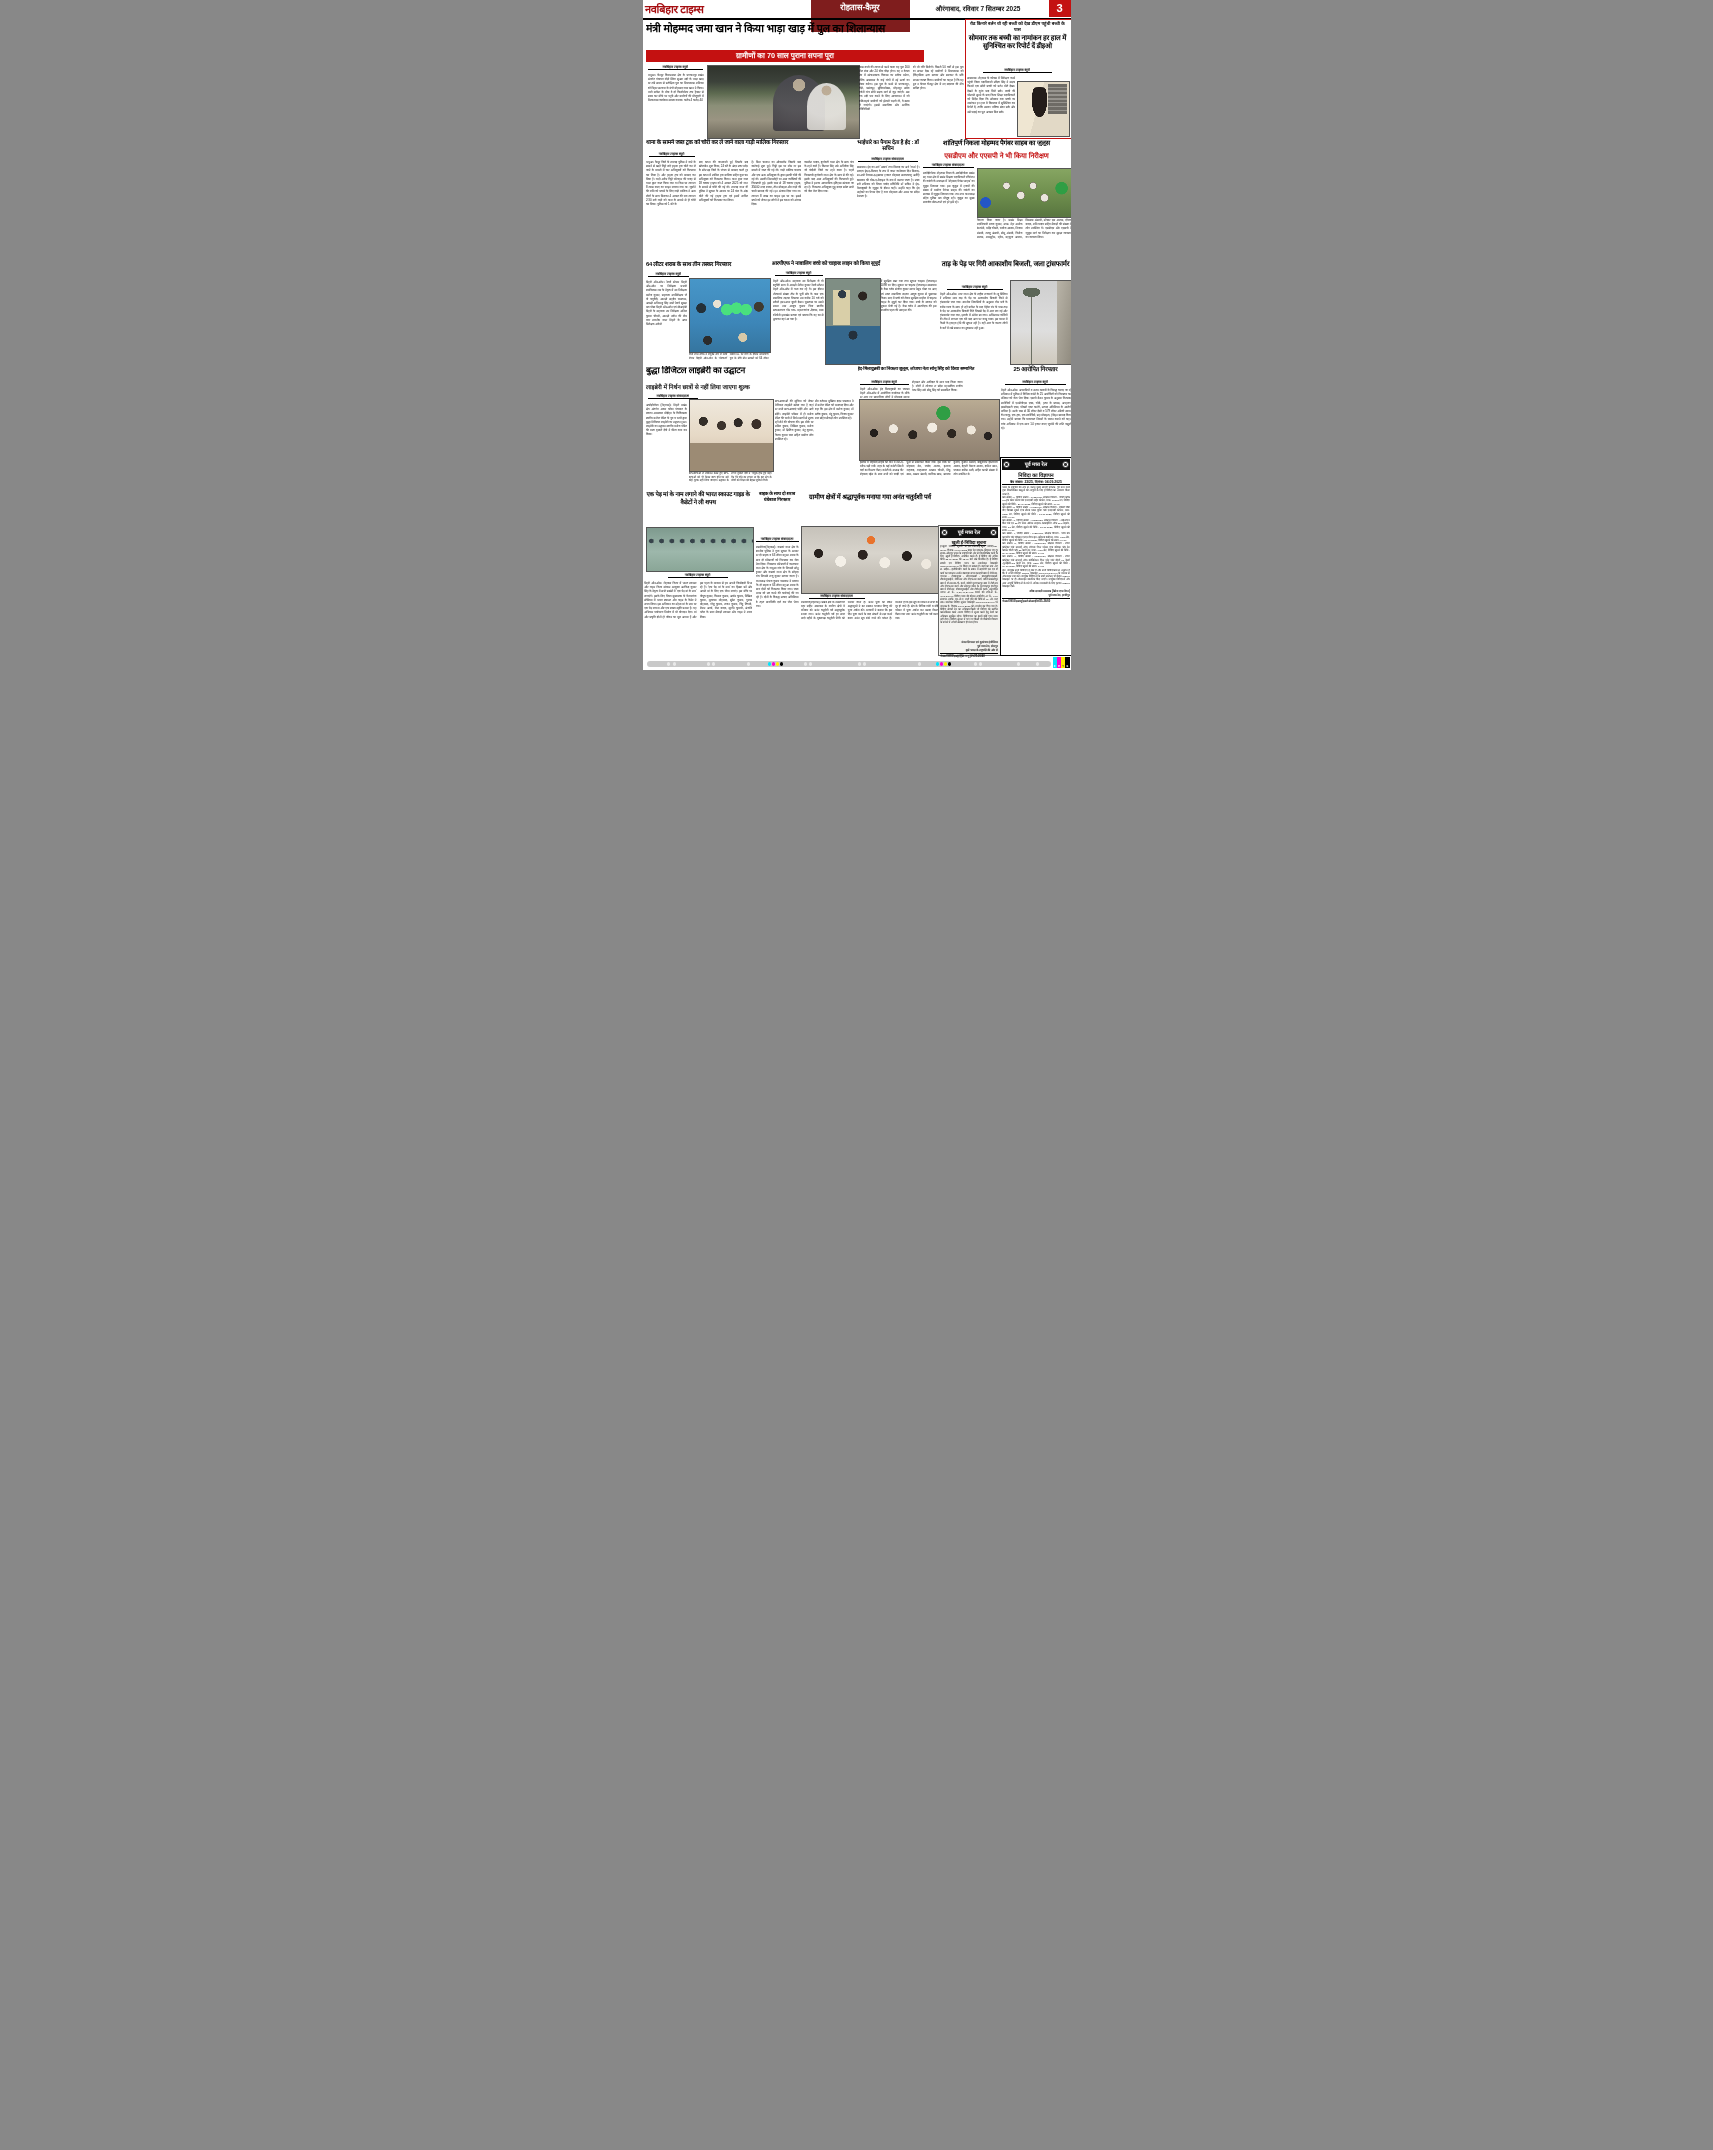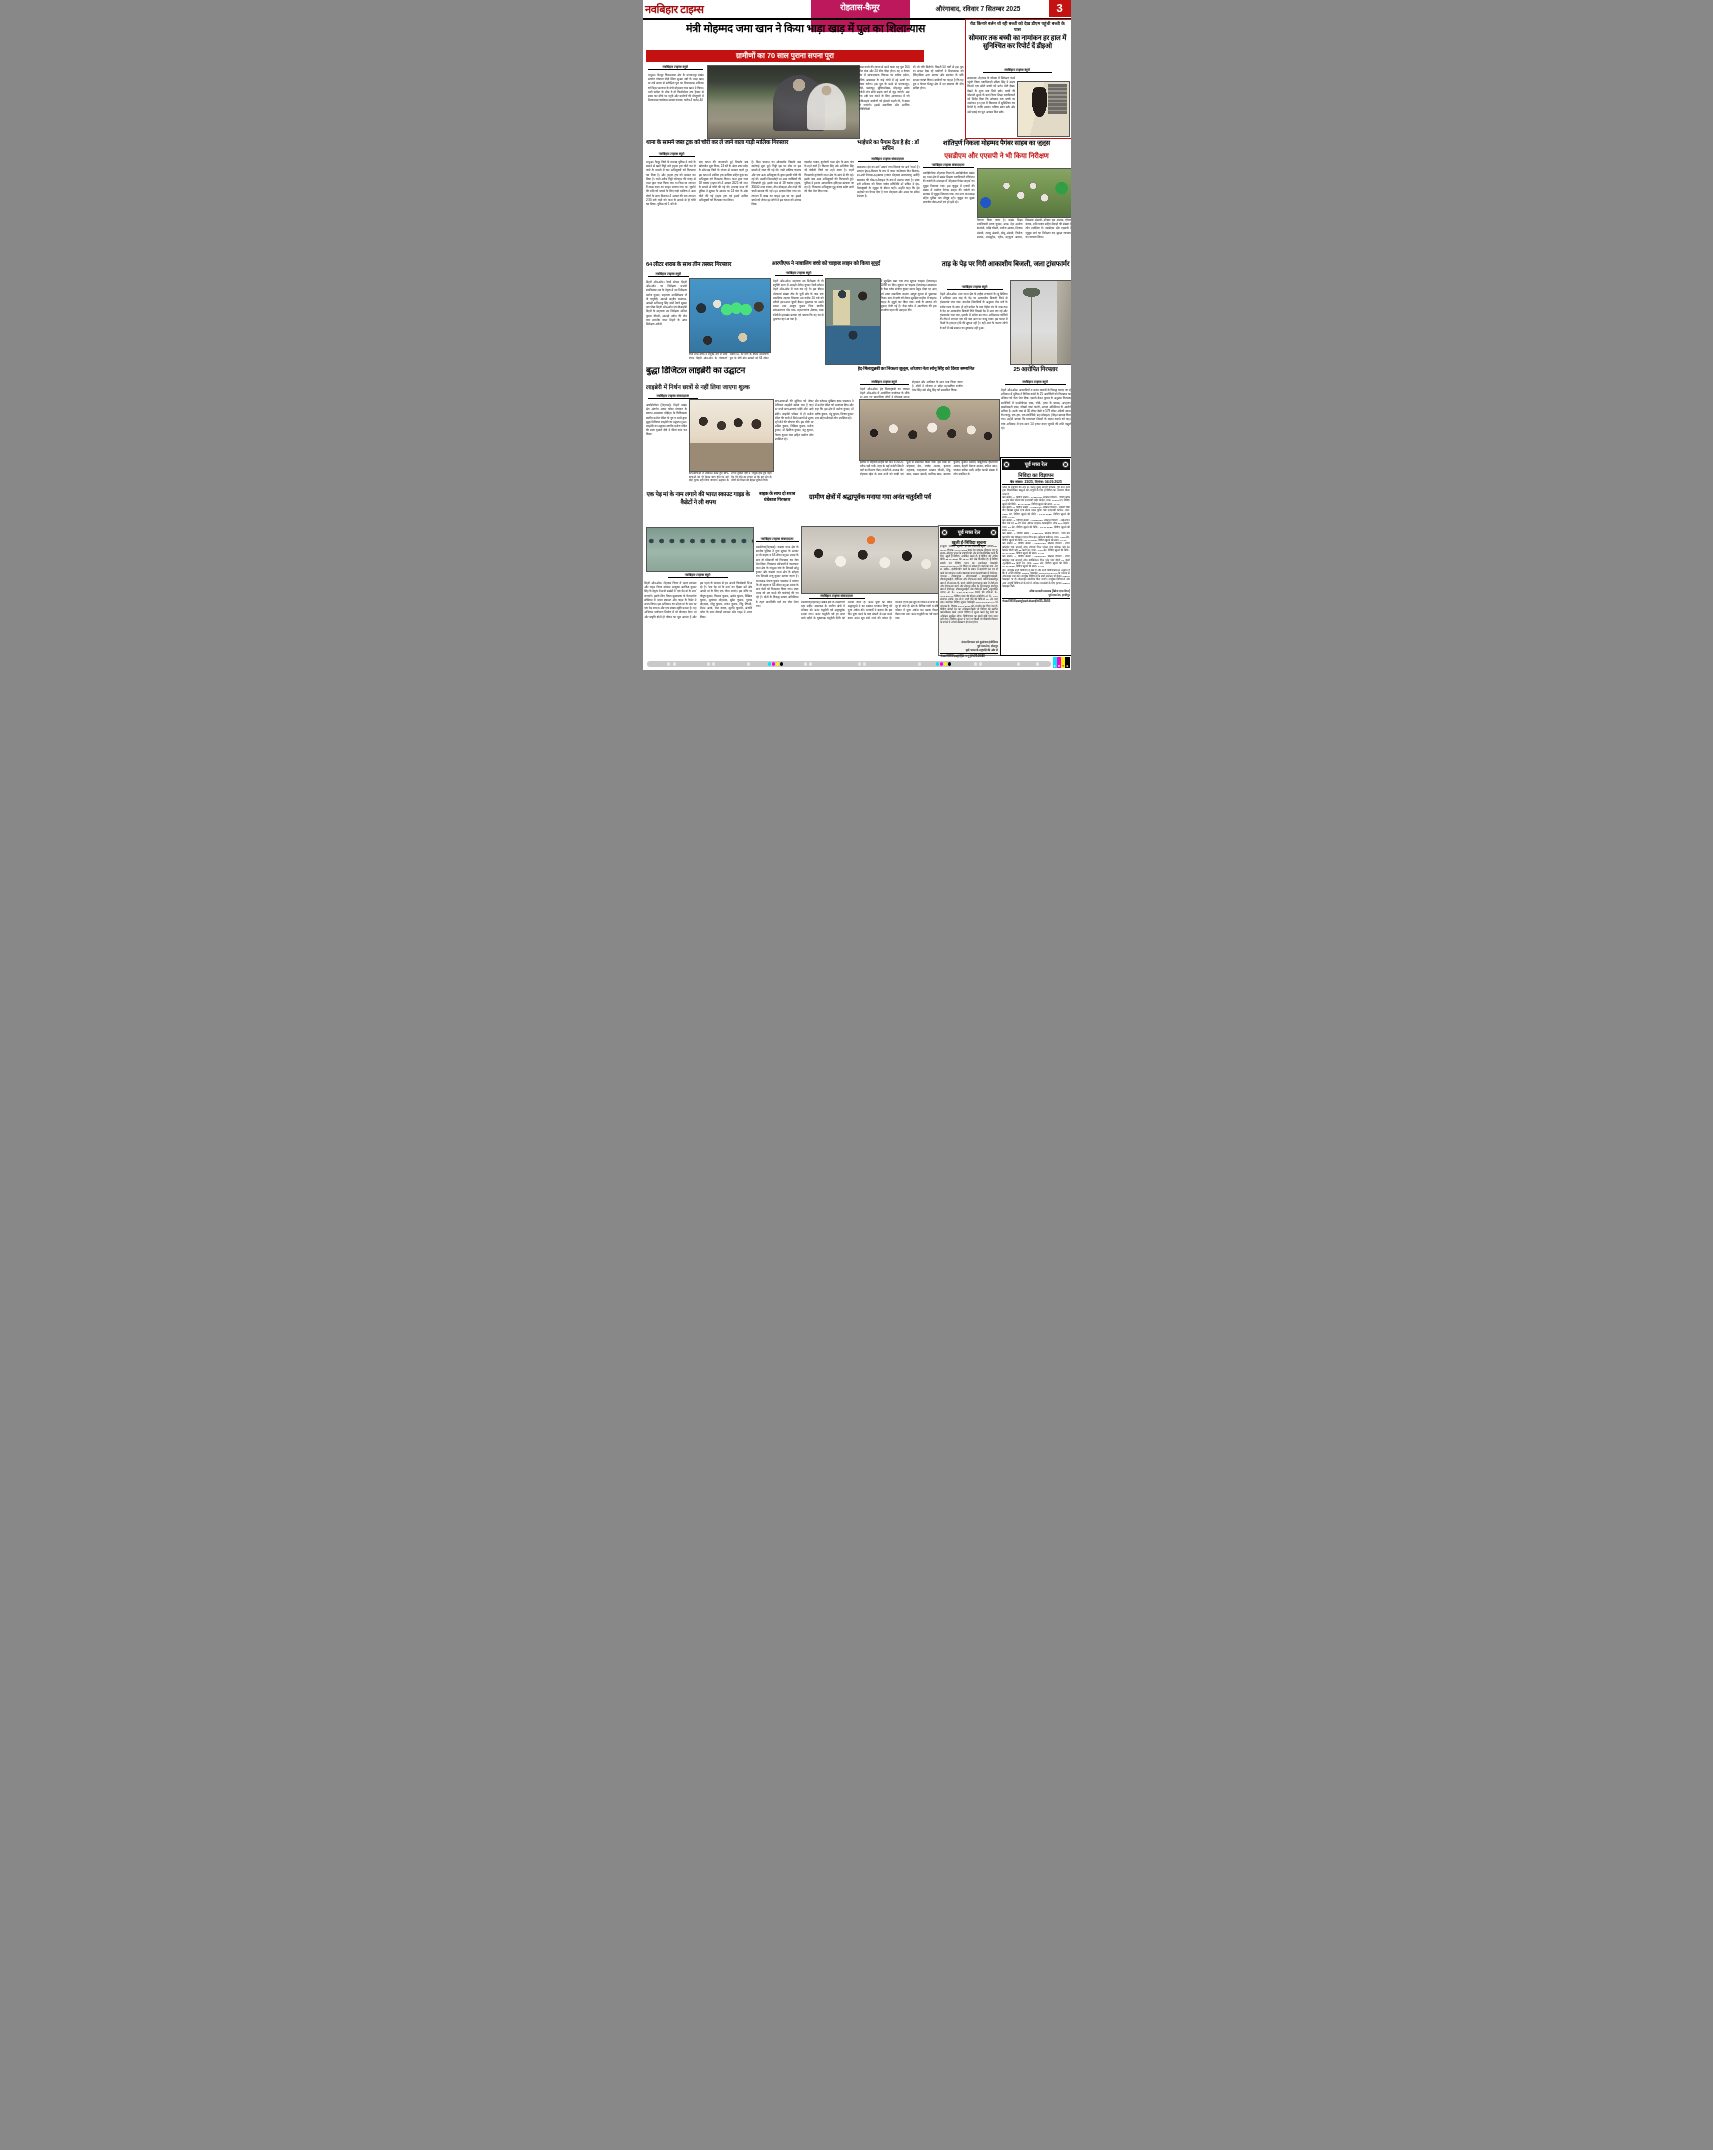--- a/index.html
+++ b/index.html
@@ -7,28 +7,28 @@
         font-family:"Liberation Sans",sans-serif;overflow:hidden;color:#111;}
   .abs{position:absolute;}
   .hl{font-weight:bold;color:#000;letter-spacing:-0.2px;line-height:1.15;}
   .nowrap{white-space:nowrap;overflow:hidden;}
   .byl{font-size:3.4px;font-weight:bold;text-align:center;border-bottom:0.6px solid #000;padding-bottom:0.4px;line-height:1.2;}
   .bt{font-size:2.9px;line-height:1.45;text-align:justify;overflow:hidden;}
   .tiny{font-size:2.5px;line-height:1.32;text-align:justify;overflow:hidden;}
   .ph{overflow:hidden;border:0.4px solid #555;}
   
   .masthead{left:2.6px;top:1.3px;font-size:11px;font-weight:bold;color:#a60f12;letter-spacing:-0.4px;}
-  .edition{left:168px;top:0;width:99px;height:32px;background:#be185d;color:#fff;
+  .edition{left:168px;top:0;width:99px;height:32px;background:#7f1d1d;color:#fff;
            font-size:8.2px;font-weight:bold;line-height:16.3px;text-align:center;}
   .dateline{left:267px;top:4.3px;width:137px;font-size:6.5px;font-weight:bold;text-align:center;}
   .pagenum{left:406px;top:0;width:22px;height:17px;background:#c41111;color:#fff;
            font-size:11.2px;font-weight:bold;line-height:17px;text-align:center;}
   .toprule{left:0;top:17.6px;width:428px;height:2.2px;background:#000;}
   
-  .lead-hl{left:3.4px;top:22.4px;width:317px;font-size:10.8px;margin-left:40px;}
+  .lead-hl{left:3.4px;top:22.4px;width:317px;font-size:10.8px;}
   .lead-banner{left:3.4px;top:50px;width:278px;height:11.6px;background:#c41111;color:#fff;
                font-size:7.3px;font-weight:bold;line-height:11.6px;text-align:center;}
   .lead-byl{left:5.2px;top:65px;width:55px;}
   .lead-c1{left:5.2px;top:73px;width:56px;height:64px;}
   .lead-photo{left:64px;top:65px;width:151px;height:72px;
      background:linear-gradient(180deg,#2f332c 0%,#3c423a 22%,#5d6a50 38%,#8b8f78 55%,#9a9482 75%,#6f6a5c 100%);}
   .lead-photo::before{content:"";position:absolute;width:52px;height:56px;margin:8.6px 0 0 65px;border-radius:50% 50% 3.4px 3.4px;
      background:radial-gradient(circle at 50% 18%,#cab9a4 6px,#4c4a52 6.5px 26px,#36343c 100%);opacity:.85;}
   .lead-photo::after{content:"";position:absolute;width:39px;height:47px;margin:17px 0 0 99px;border-radius:50% 50% 3.4px 3.4px;
      background:radial-gradient(circle at 50% 16%,#c7b49e 4.7px,#e8e6e2 5.2px 26px,#d8d5cf 100%);opacity:.9;}

